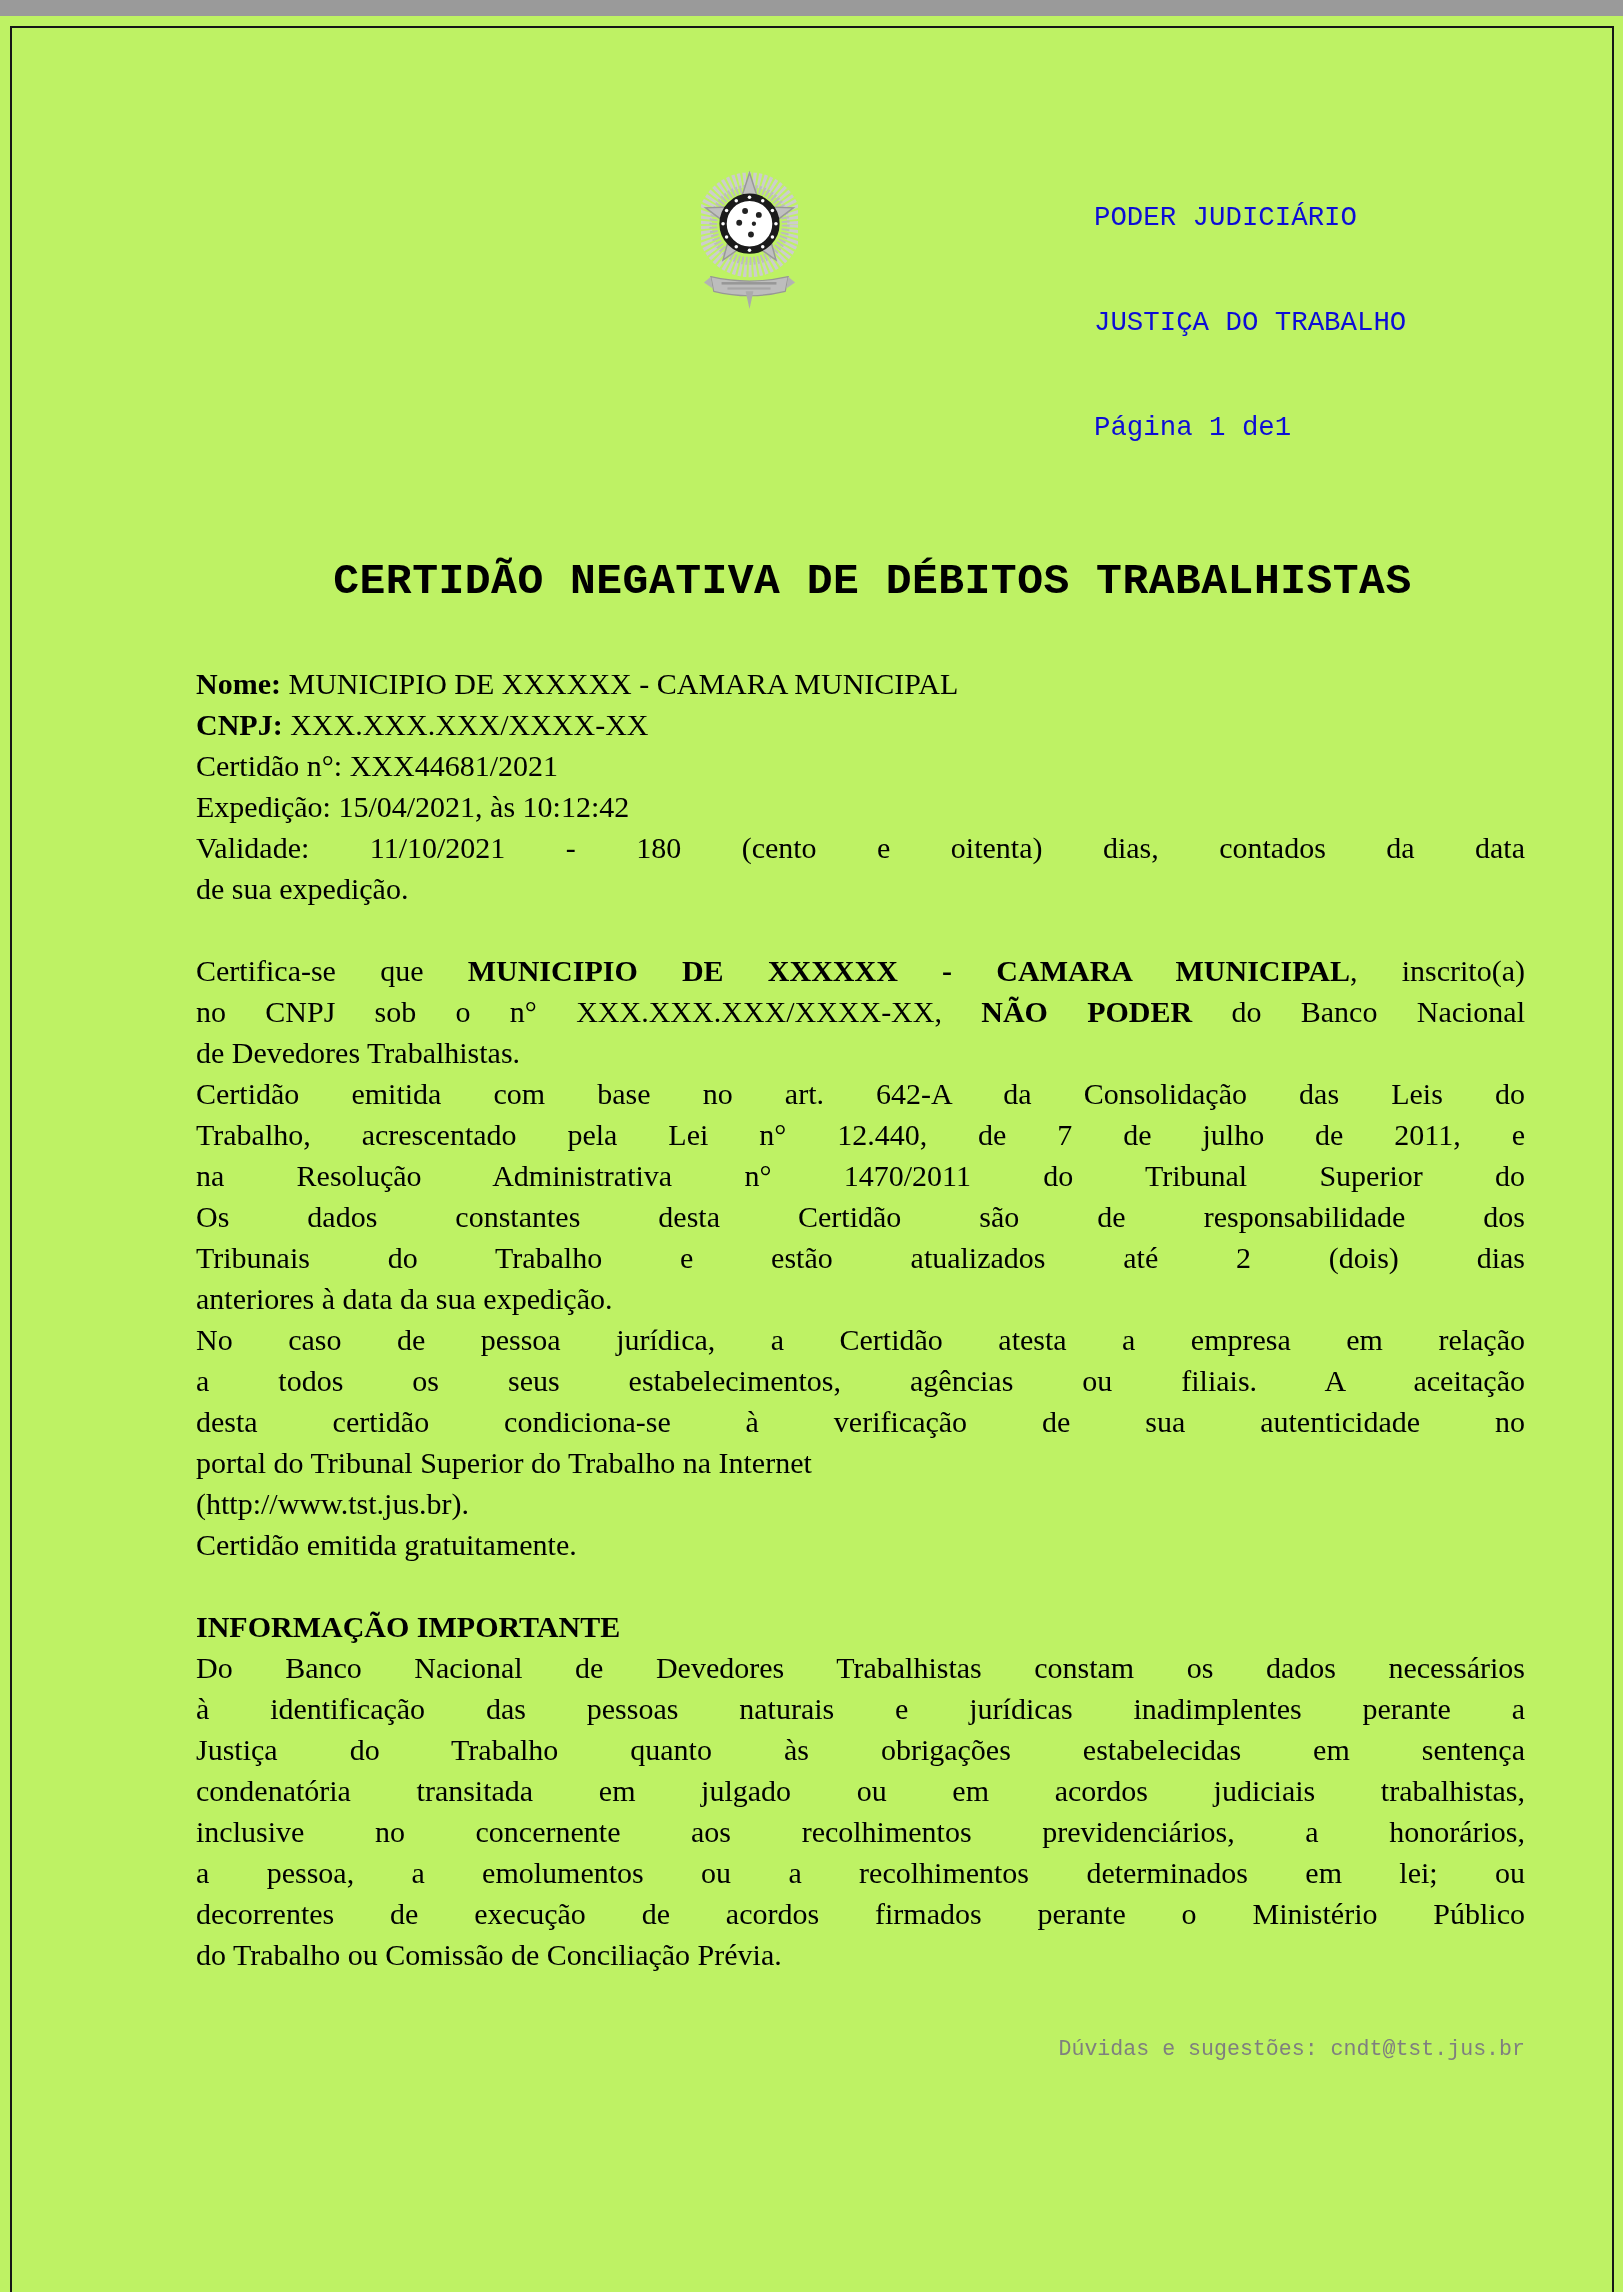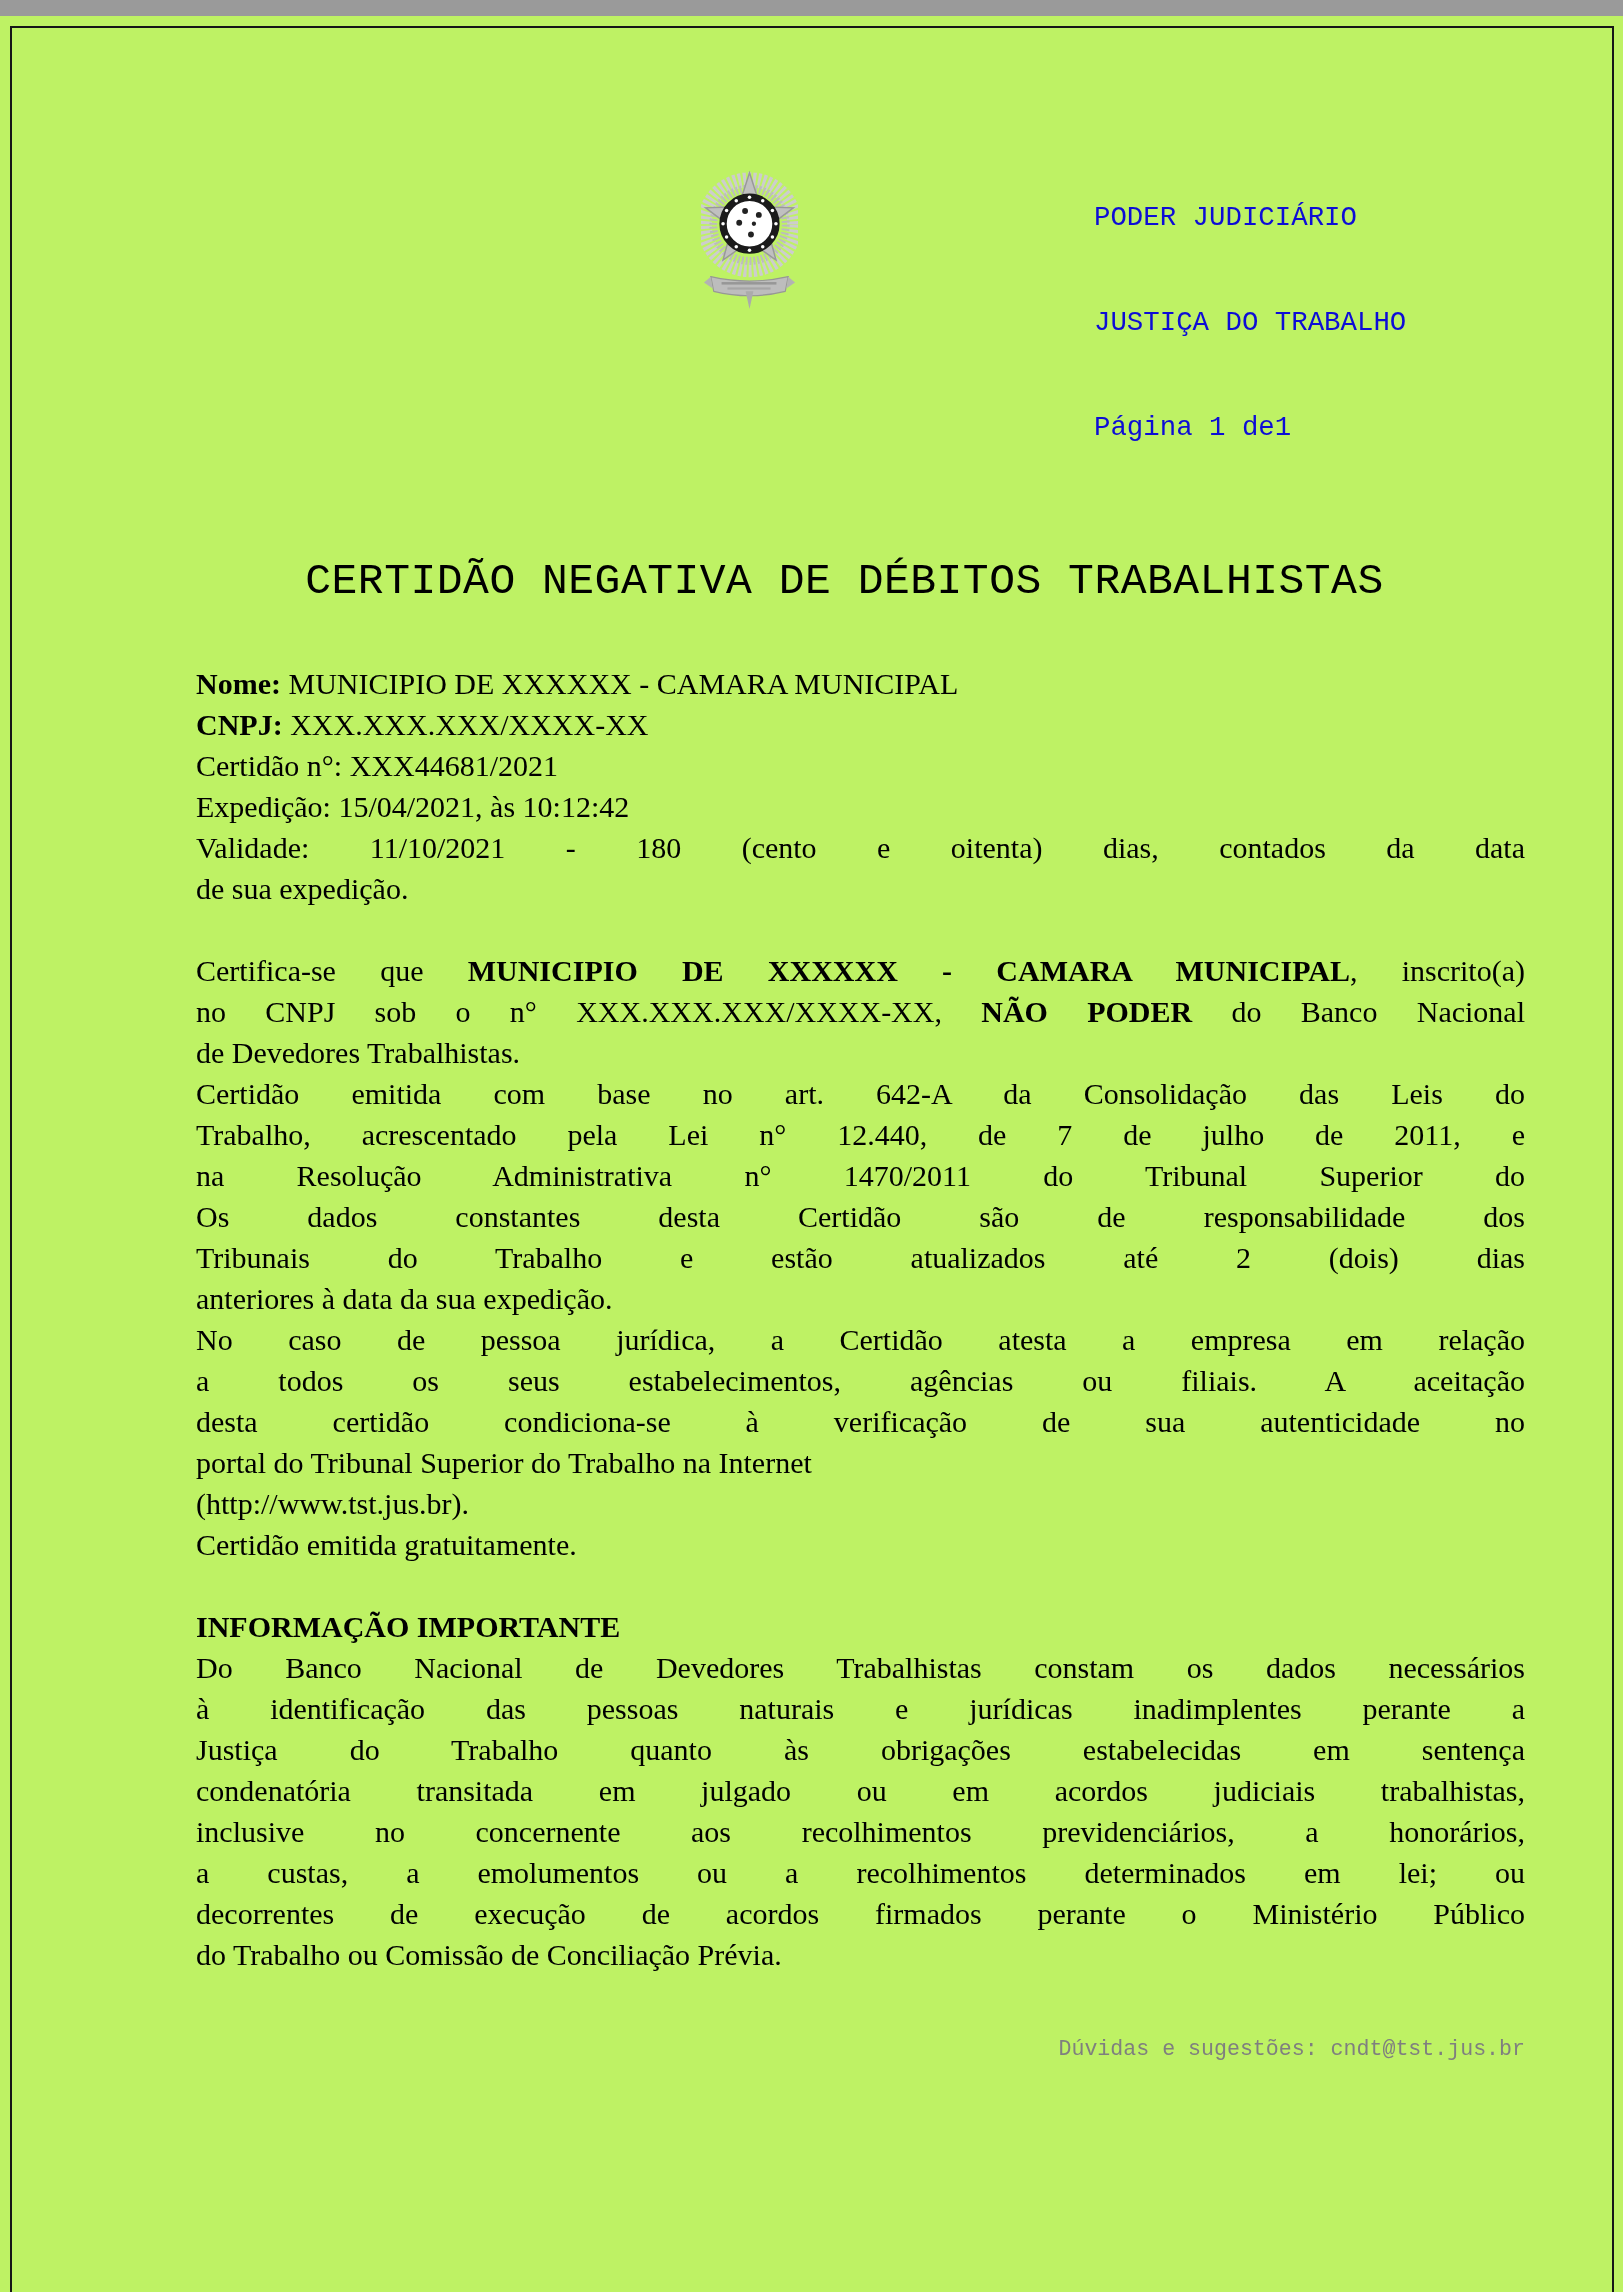--- a/index.html
+++ b/index.html
@@ -15,22 +15,22 @@
   }
   .emblem {
     position:absolute; left:701px; top:143px; width:97px; height:153px;
     filter:blur(0.4px);
   }
   .header-block {
     position:absolute; left:1094px; top:114px;
     font-size:27.4px; line-height:35px; white-space:pre;
   }
   .doc-title {
-    position:absolute; left:180px; top:541px; width:1329px;
-    text-align:center; font-size:43px; font-weight:normal; letter-spacing:0.5px;
+    position:absolute; left:208px; top:541px; width:1329px;
+    text-align:center; font-size:43px; font-weight:bold; letter-spacing:0.5px;
     white-space:nowrap;
   }
   .doc-body {
     position:absolute; left:196px; top:647px; width:1329px;
     font-size:30px; line-height:41px;font-family:Liberation Serif, serif;
   }
   .bline { height:41px; text-align:left; }
   .bline.stretch { text-align:justify; text-align-last:justify; }
   .bline .b { font-weight:bold; }
   .doc-footer {
@@ -118,21 +118,21 @@
       <div class="bline"><span>portal do Tribunal Superior do Trabalho na Internet</span></div>
       <div class="bline"><span>(http://www.tst.jus.br).</span></div>
       <div class="bline"><span>Certidão emitida gratuitamente.</span></div>
       <div class="bline">&nbsp;</div>
       <div class="bline"><span class="b">INFORMAÇÃO IMPORTANTE</span></div>
       <div class="bline stretch"><span>Do Banco Nacional de Devedores Trabalhistas constam os dados necessários</span></div>
       <div class="bline stretch"><span>à identificação das pessoas naturais e jurídicas inadimplentes perante a</span></div>
       <div class="bline stretch"><span>Justiça do Trabalho quanto às obrigações estabelecidas em sentença</span></div>
       <div class="bline stretch"><span>condenatória transitada em julgado ou em acordos judiciais trabalhistas,</span></div>
       <div class="bline stretch"><span>inclusive no concernente aos recolhimentos previdenciários, a honorários,</span></div>
-      <div class="bline stretch"><span>a custas, a emolumentos ou a recolhimentos determinados em lei; ou</span></div>
+      <div class="bline stretch"><span>a pessoa, a emolumentos ou a recolhimentos determinados em lei; ou</span></div>
       <div class="bline stretch"><span>decorrentes de execução de acordos firmados perante o Ministério Público</span></div>
       <div class="bline"><span>do Trabalho ou Comissão de Conciliação Prévia.</span></div>
     </div>
 
   <div class="doc-footer" style="color: rgb(127, 127, 127);">Dúvidas e sugestões: cndt@tst.jus.br</div>
 
 </div>
 
 
 </body></html>

